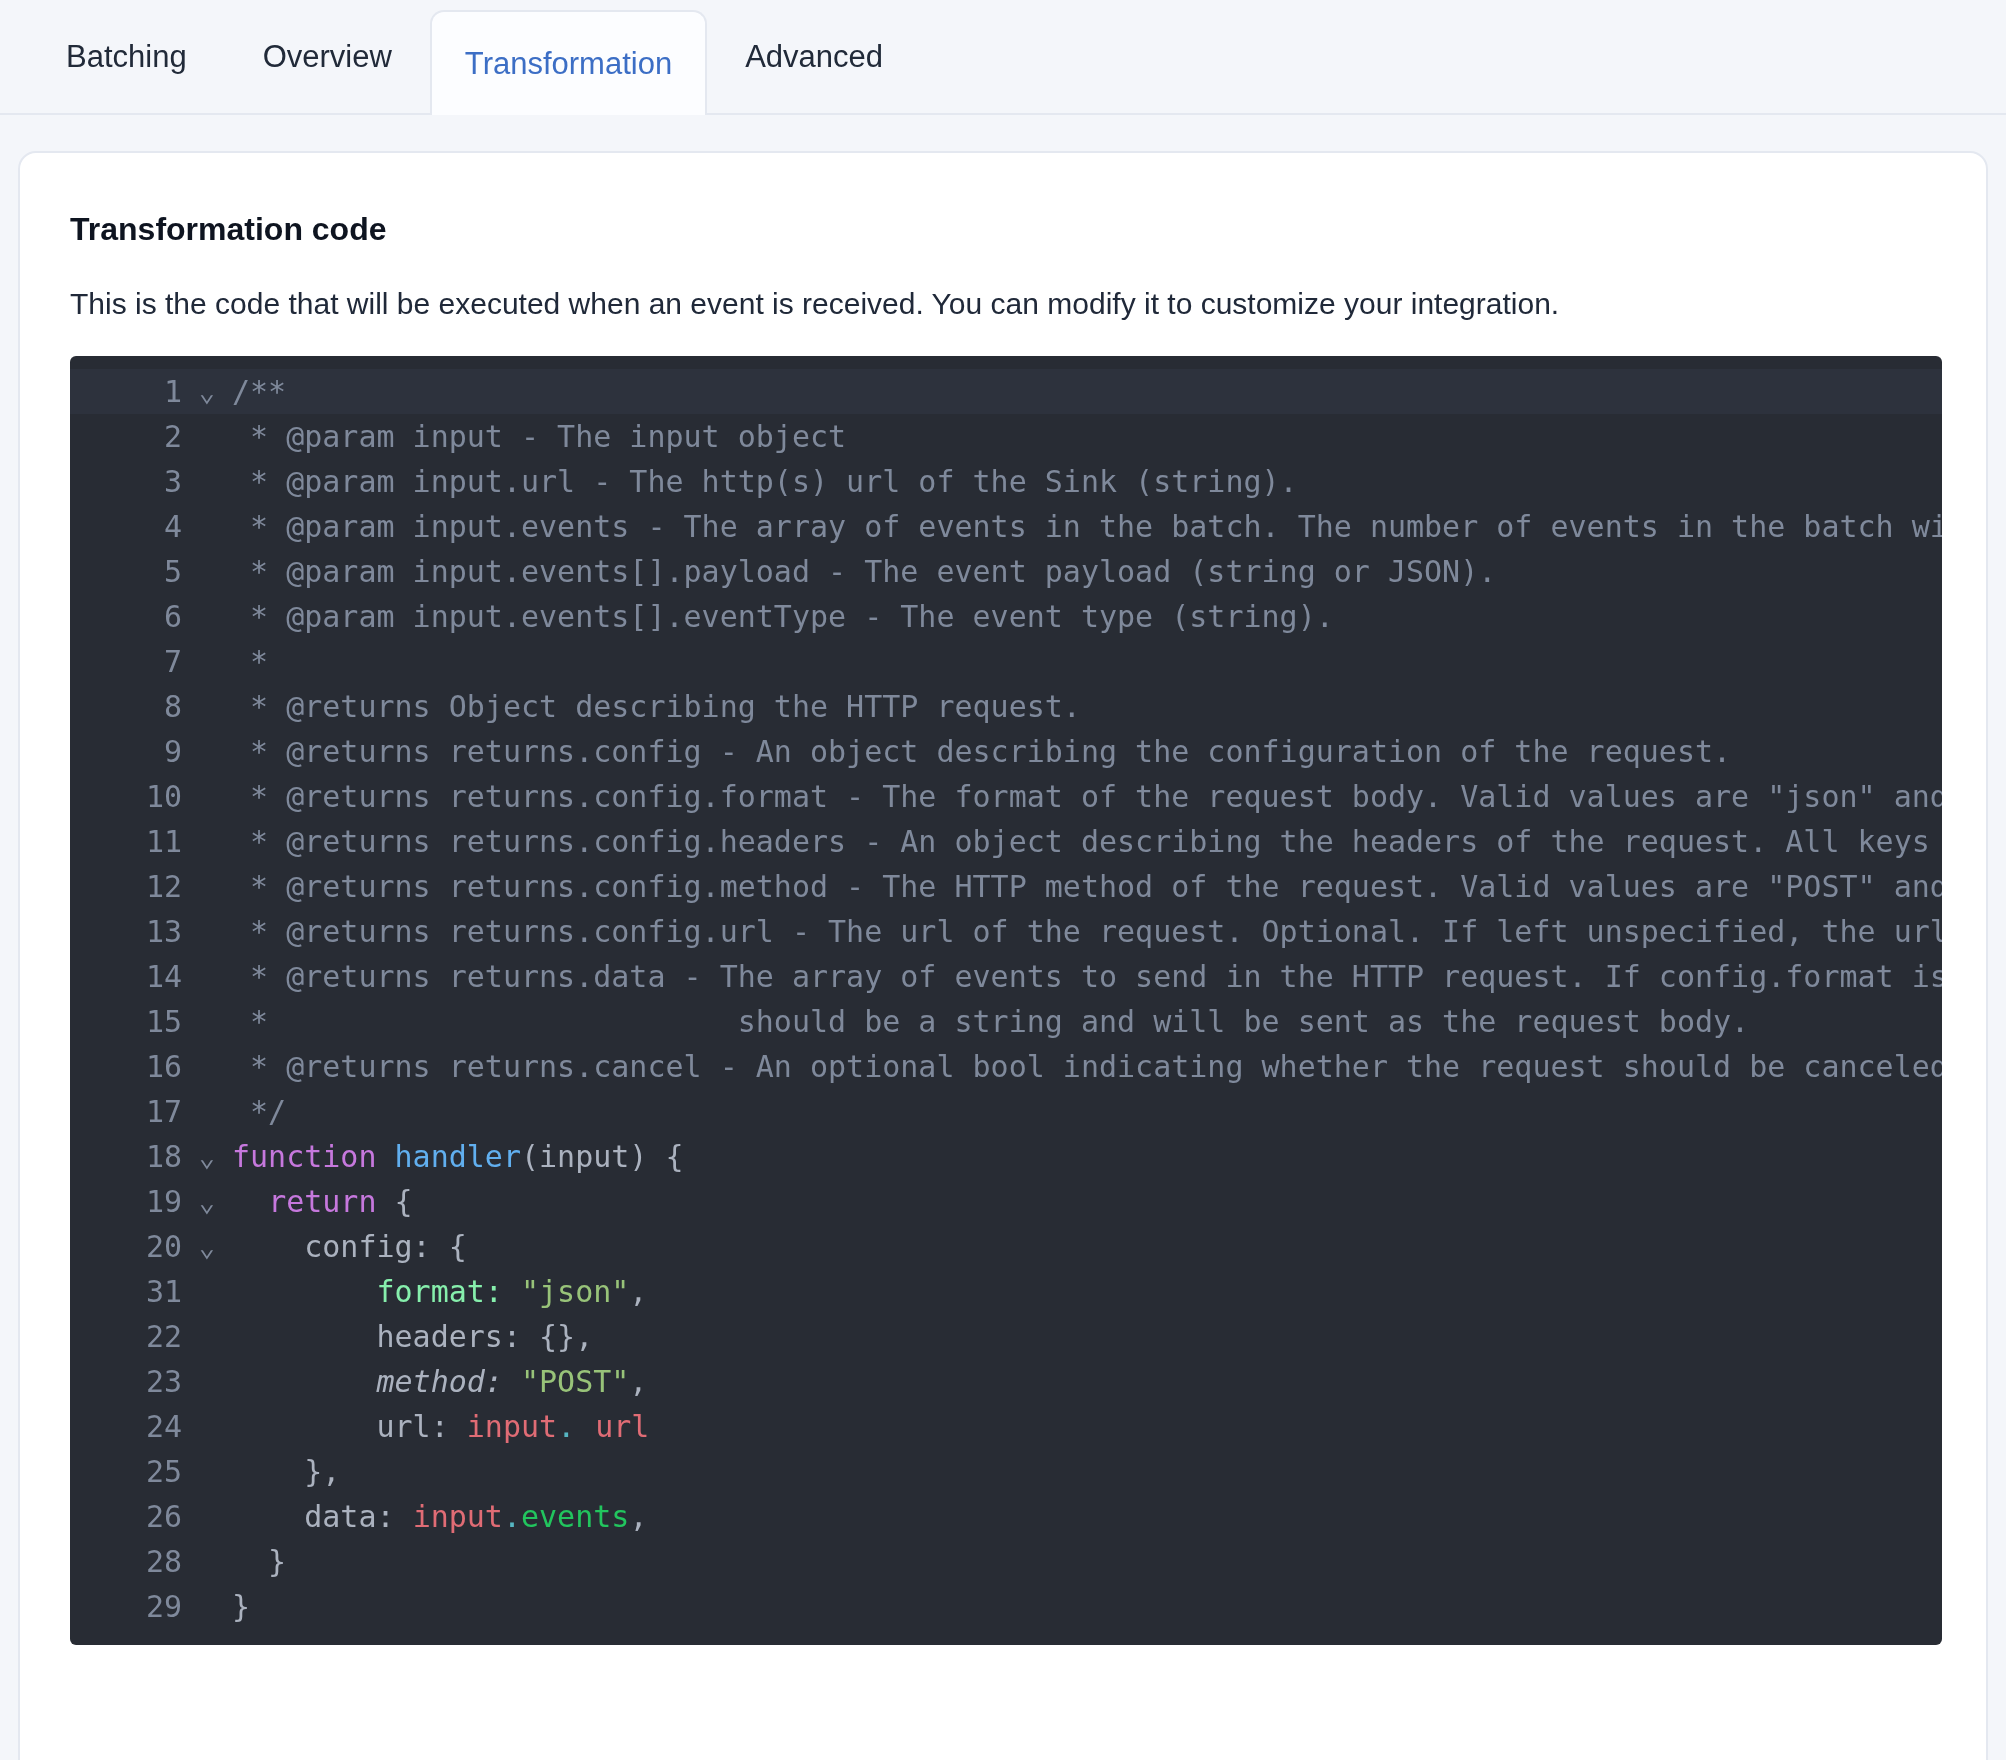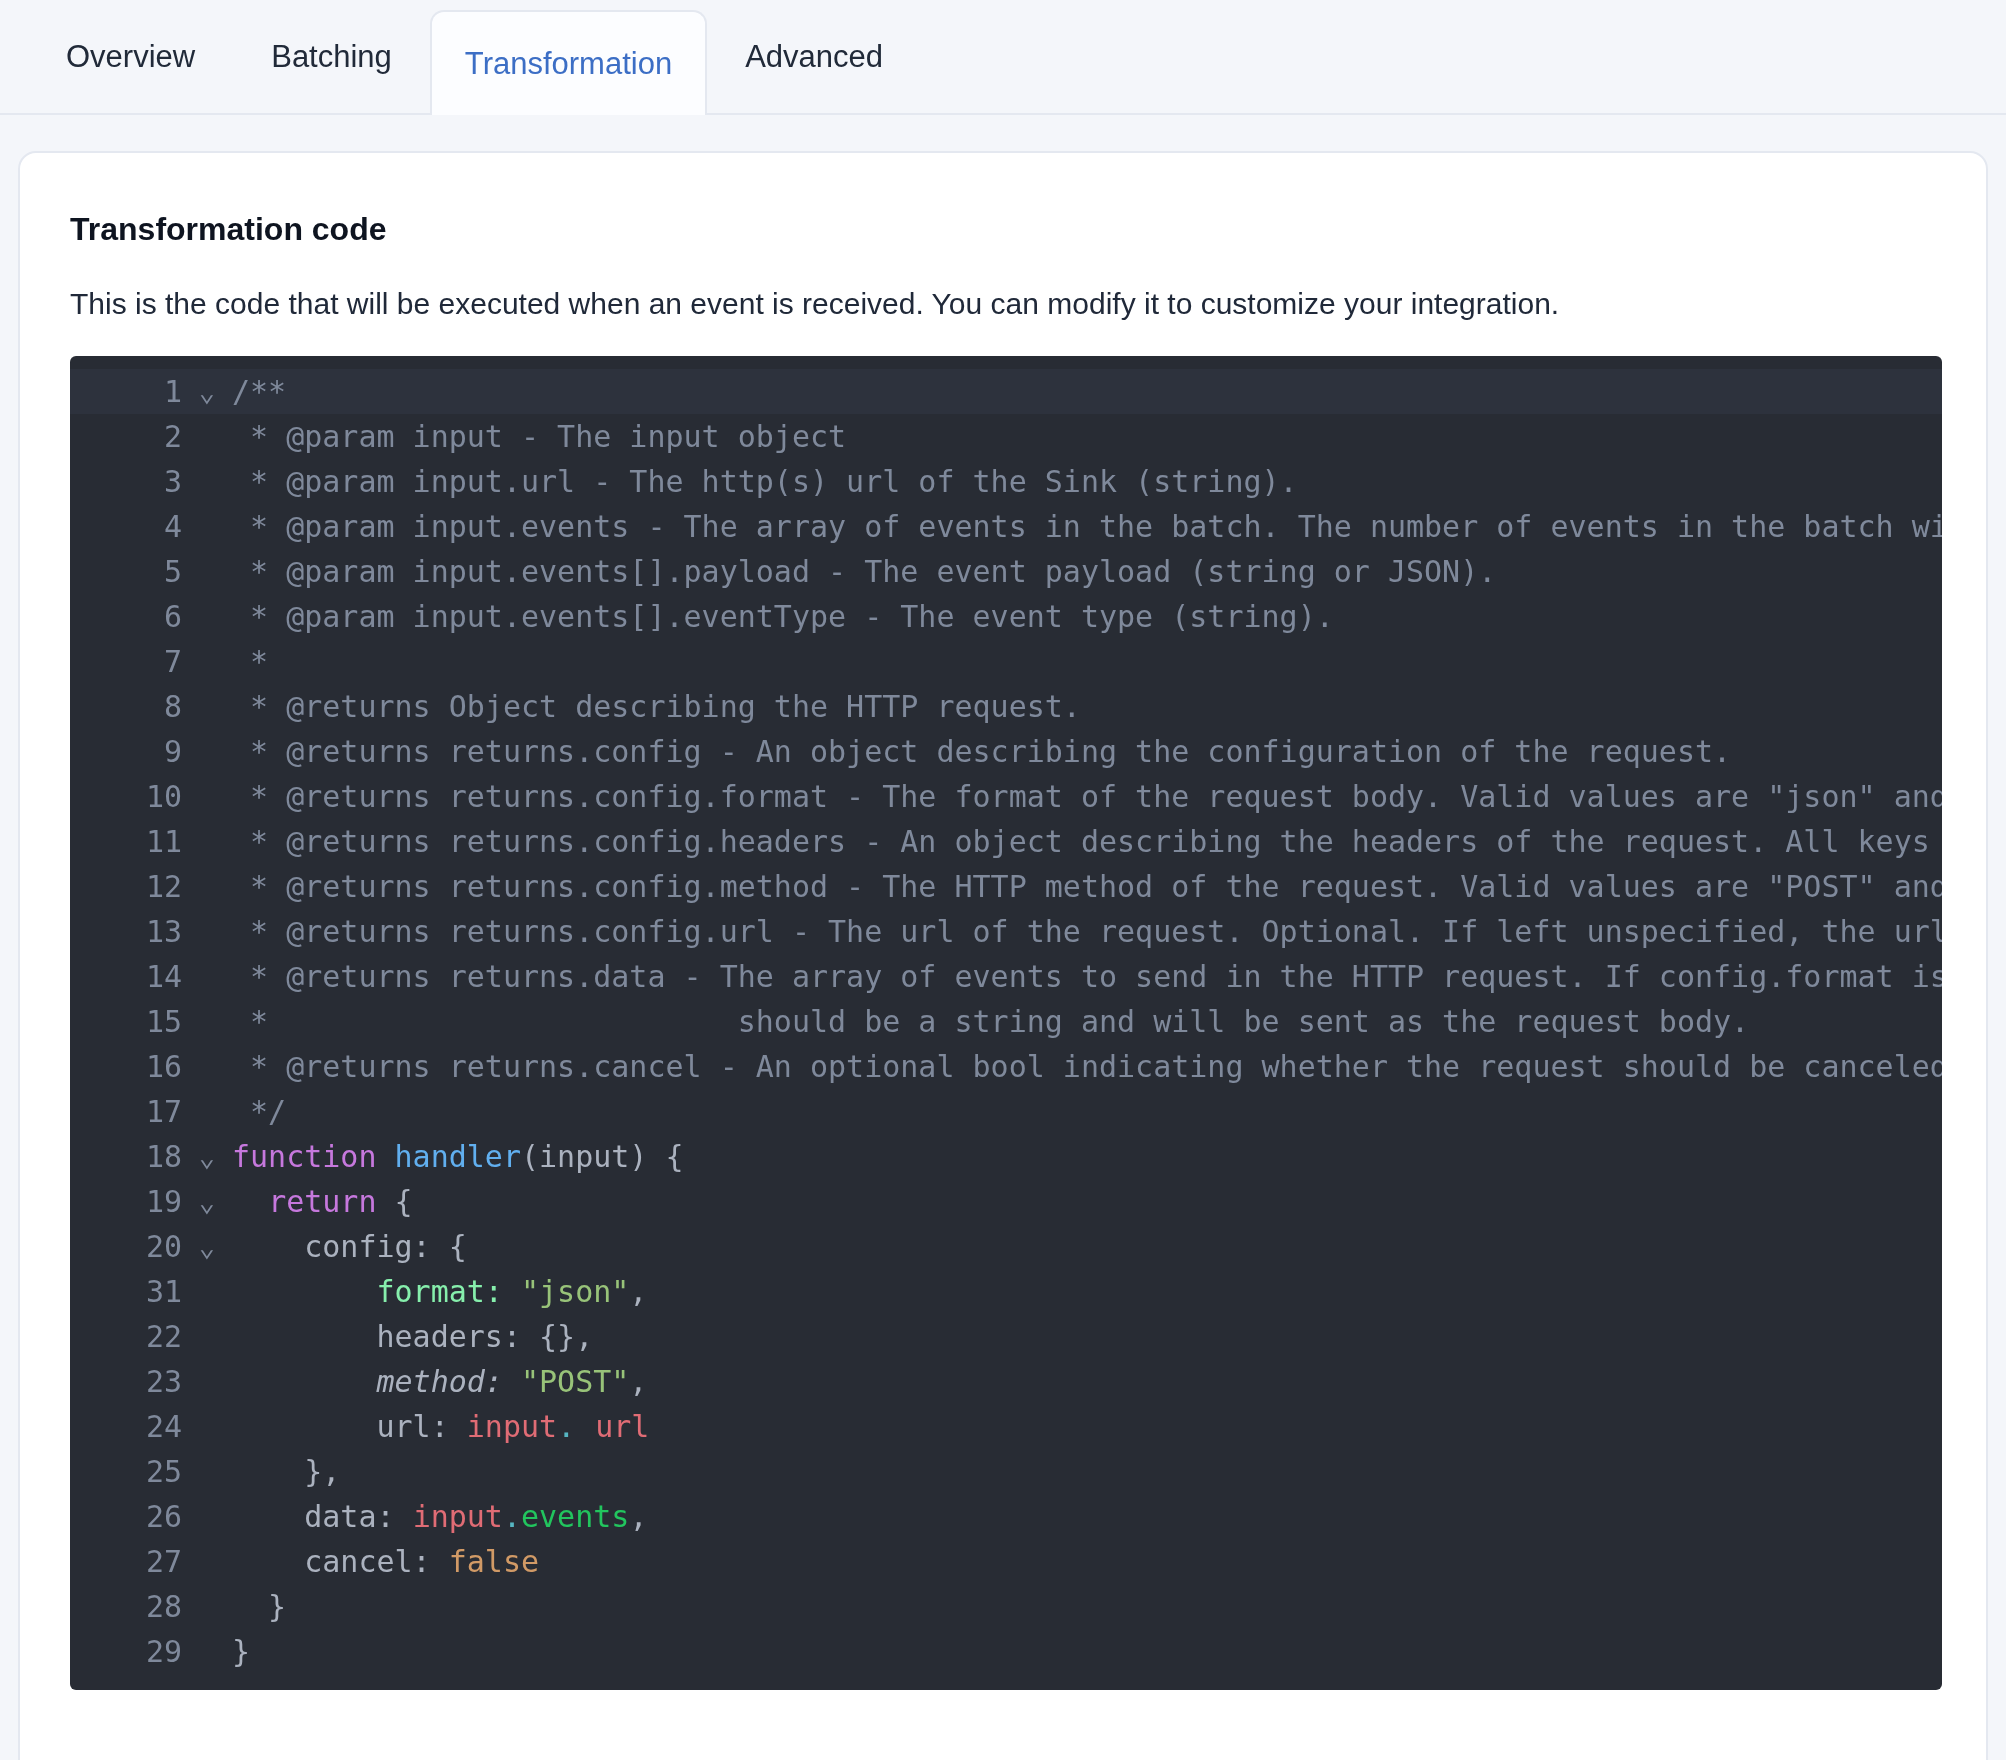--- a/index.html
+++ b/index.html
@@ -56,22 +56,22 @@
   .fold{
     flex:0 0 50px;text-align:center;color:var(--gutter);
     font-size:27px;line-height:45px;cursor:pointer;
   }
   .code{flex:1 1 auto;white-space:pre;overflow:hidden;color:var(--plain);}
 </style>
 </head>
 <body style="--accent: #3c6ec5; --ed-bg: #282c34; --ed-active: #2d323d; --gutter: #7f899b; --plain: #abb2bf;">
 
 <nav class="tabbar">
+    <div class="tab">Batching</div>
     <div class="tab">Overview</div>
-    <div class="tab">Batching</div>
     <div class="tab active">Transformation</div>
     <div class="tab">Advanced</div>
   </nav>
 
 <section class="card">
   <h2>Transformation code</h2>
   <p>This is the code that will be executed when an event is received. You can modify it to customize your integration.</p>
   <div class="editor">
       <div class="line active">
         <span class="num">1</span>
@@ -197,25 +197,20 @@
         <span class="num">25</span>
         <span class="fold"></span>
         <span class="code"><span style="color: rgb(171, 178, 191);">    },</span></span>
       </div>
       <div class="line">
         <span class="num">26</span>
         <span class="fold"></span>
         <span class="code"><span style="color: rgb(171, 178, 191);">    data: </span><span style="color: rgb(224, 108, 117);">input</span><span style="color: rgb(86, 182, 194);">.</span><span style="color: #22c55e;">events</span><span style="color: rgb(171, 178, 191);">,</span></span>
       </div>
       <div class="line">
-        <span class="num">27</span>
-        <span class="fold"></span>
-        <span class="code"><span style="color: rgb(171, 178, 191);">    cancel: </span><span style="color: rgb(209, 154, 102);">false</span></span>
-      </div>
-      <div class="line">
         <span class="num">28</span>
         <span class="fold"></span>
         <span class="code"><span style="color: rgb(171, 178, 191);">  }</span></span>
       </div>
       <div class="line">
         <span class="num">29</span>
         <span class="fold"></span>
         <span class="code"><span style="color: rgb(171, 178, 191);">}</span></span>
       </div>
     </div>

